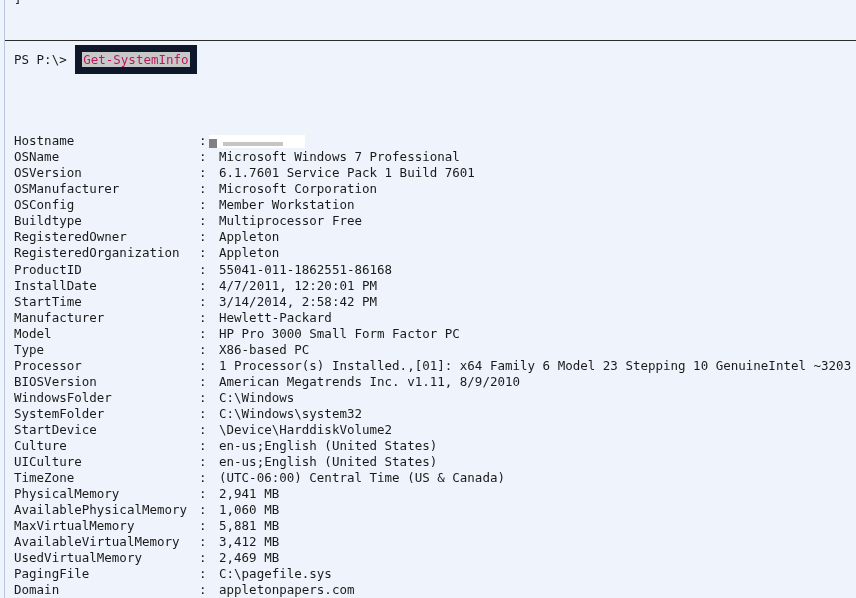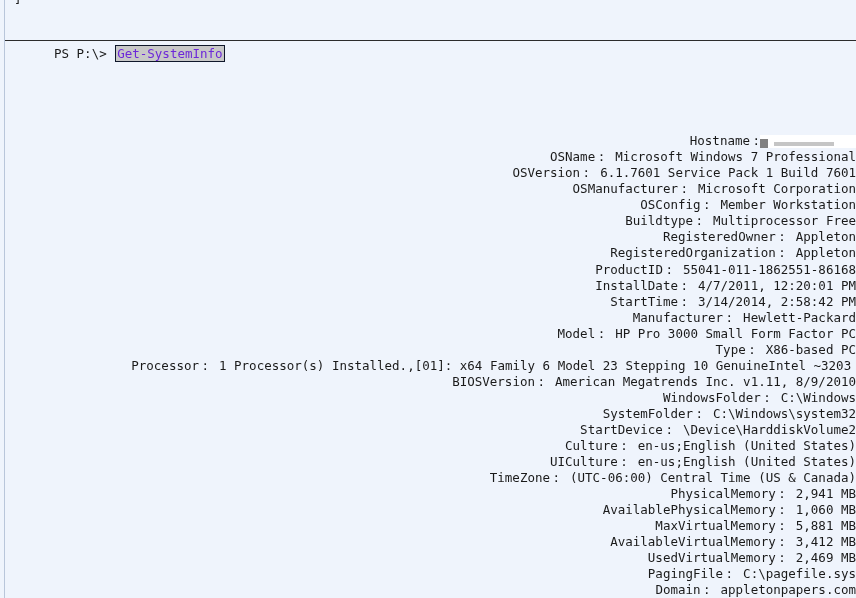--- a/index.html
+++ b/index.html
@@ -53,44 +53,42 @@
     top: 45px;
     font-size: 12.5px;
     line-height: 16px;
     color: #1a1a1a;
     white-space: pre;
     display: flex;
     align-items: center;
   }
   .prompt-text {
     white-space: pre;
-    margin-left: 40px;
   }
   .command-chip {
     display: inline-block;
     background: #c8c8c8;
-    border: 1px solid #0f172a;
+    border: 7px solid #0f172a;
     padding: 0 1px;
     margin-left: 1px;
-    color: #6d28d9;
+    color: #be185d;
     white-space: pre;
     line-height: 15px;
   }
   
   .output {
     position: absolute;
     left: 14px;
     top: 85px;
     width: 842px;
     font-size: 12.5px;
     line-height: 16.05px;
     color: #1a1a1a;
     white-space: pre;
     overflow: hidden;
-    text-align: right;
   }
   .out-row {
     white-space: pre;
     height: 16.05px;
     overflow: hidden;
   }
   .key {
     display: inline-block;
     width: 185px;
     white-space: pre;

